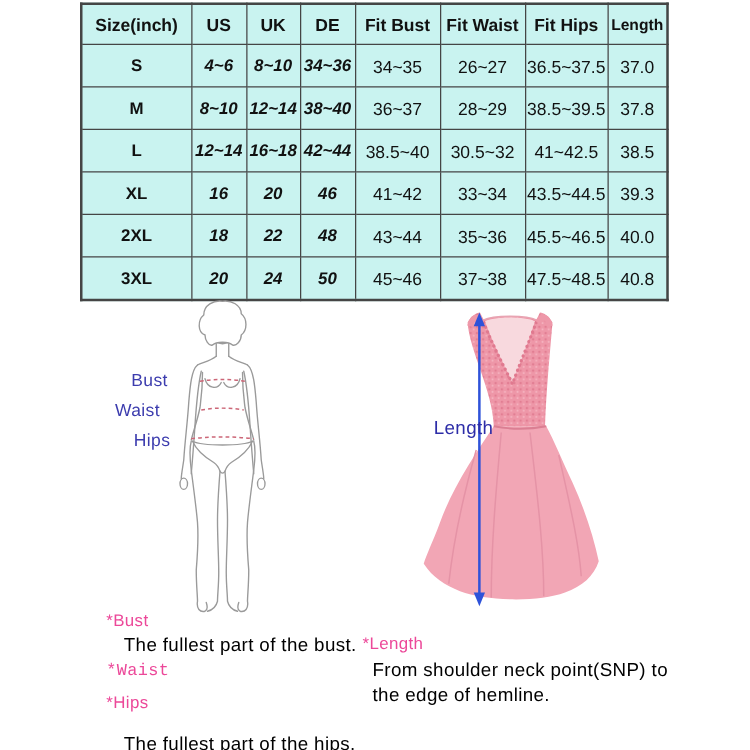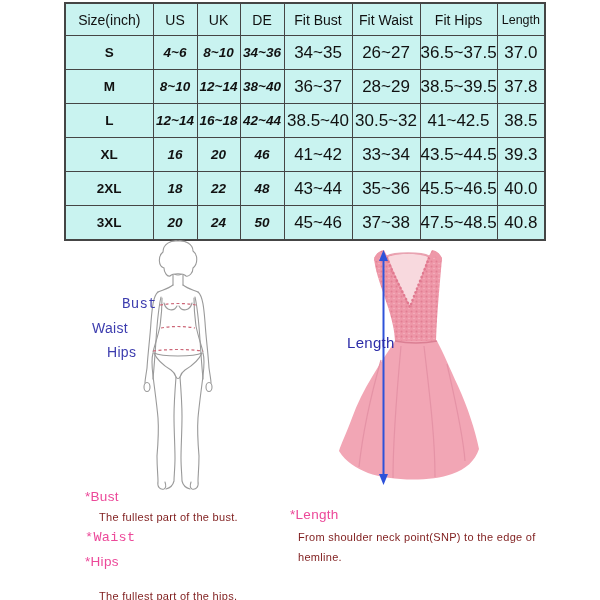--- a/index.html
+++ b/index.html
@@ -14,41 +14,41 @@
     border-collapse:collapse;table-layout:fixed;
     background:#c9f3f0;
     border:2px solid #454545;
   }
   #size-table th,#size-table td{
     border:1px solid #454545;
     text-align:center;vertical-align:middle;
     color:#111111;white-space:nowrap;overflow:hidden;
     padding:0;
   }
-  #size-table th{font-size:14px;font-weight:normal;height:31px;}
+  #size-table th{font-size:14px;font-weight:bold;height:31px;}
   #size-table th.small{font-size:12.5px;}
-  #size-table td{font-size:17px;height:33px;}
+  #size-table td{font-size:14px;height:33px;}
   #size-table td.c0{font-weight:bold;font-size:13.5px;}
   #size-table td.ital{font-weight:bold;font-style:italic;font-size:13.5px;}
 
   
   .blue-label{
     position:absolute;color:#3c3cae;font-size:14px;letter-spacing:0.3px;
   }
   #length-label{
     position:absolute;left:347px;top:334px;color:#2d2da8;font-size:15px;letter-spacing:0.3px;
   }
 
   
   #body-figure{position:absolute;left:135px;top:235px;}
   #dress-figure{position:absolute;left:330px;top:235px;}
 
   
   .note-term{position:absolute;color:#ec4899;font-size:13.5px;letter-spacing:0.3px;}
-  .note-desc{position:absolute;color:#7f1d1d;font-size:11px;letter-spacing:0.3px;line-height:20px;}
+  .note-desc{position:absolute;color:#000000;font-size:15px;letter-spacing:0.3px;line-height:20px;}
 </style>
 </head>
 <body>
 
 <div id="canvas">
 
   <table id="size-table">
       <colgroup>
         <col style="width: 88px;">
         <col style="width: 44px;">
@@ -168,21 +168,21 @@
       <path d="M180,377 C181,390 182,404 182,416 C182,432 181,446 181,458 C181,468 182,476 182,481 C183,485 186,488 190,489"></path>
     </g>
 
     <g fill="none" stroke="#cc6677" stroke-width="1.2" stroke-dasharray="3,2.5">
       <path d="M160,305 Q178,302 196,305"></path>
       <path d="M161,328 Q178,325 195,328"></path>
       <path d="M153,351 Q178,348 203,351"></path>
     </g>
   </svg>
 
-  <div class="blue-label" style="left:122px;top:296px;font-family:Liberation Mono, monospace;">Bust</div>
+  <div class="blue-label" style="left:105px;top:296px;">Bust</div>
   <div class="blue-label" style="left:92px;top:320px;">Waist</div>
   <div class="blue-label" style="left:107px;top:344px;">Hips</div>
 
   <svg id="dress-figure" width="215" height="255" viewBox="330 235 215 255">
     <defs>
       <pattern id="lacePat" width="5" height="5" patternUnits="userSpaceOnUse">
         <rect width="5" height="5" fill="#ee97a8"></rect>
         <circle cx="1.5" cy="1.5" r="1" fill="#e27e93"></circle>
         <circle cx="4" cy="3.5" r="0.8" fill="#f5b3c0"></circle>
       </pattern>

